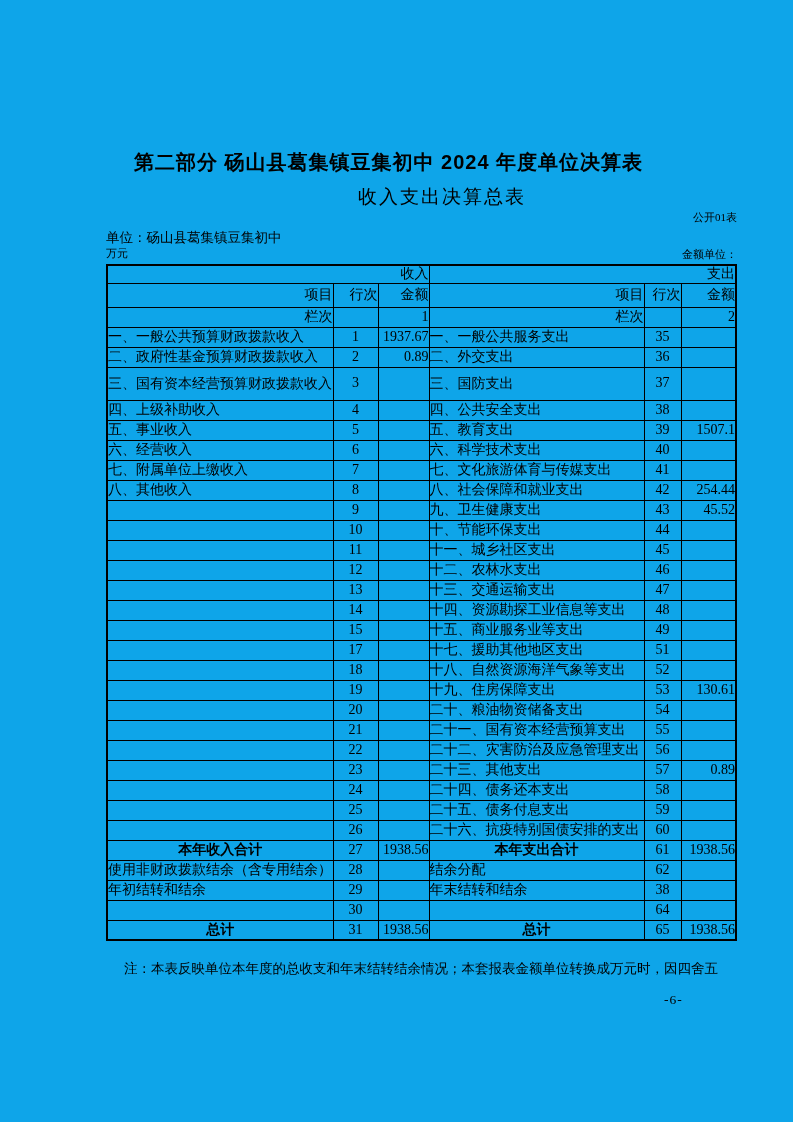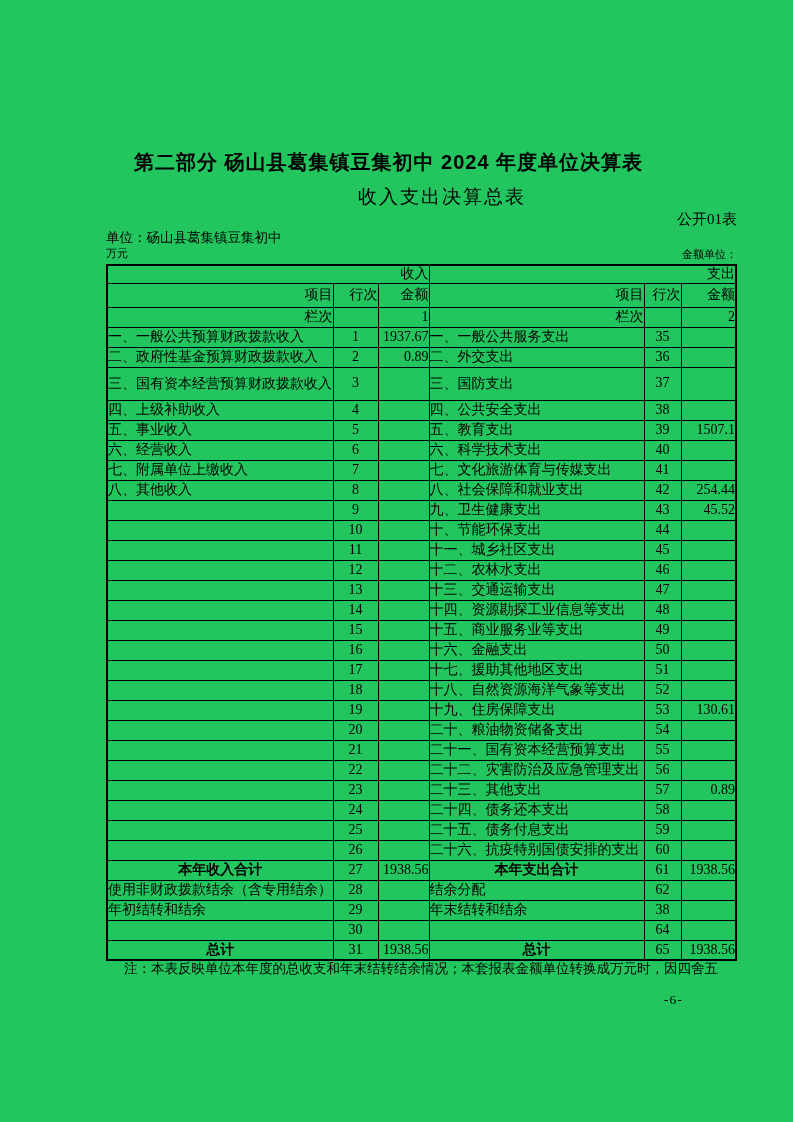--- a/index.html
+++ b/index.html
@@ -1,39 +1,39 @@
 <!DOCTYPE html>
 <html><head>
 <meta charset="utf-8">
 <style>
   html,body{margin:0;padding:0;background:#888;}
   .page{
     position:relative;
     width:793px;height:1122px;
-    background:#22c55e;
+    background:#0ea5e9;
     margin:0 auto;
     font-family:"Liberation Serif","DejaVu Serif",serif;
     color:#000;
     overflow:hidden;
   }
   .title{
     position:absolute;left:0;top:149px;width:793px;
     text-align:center;
     font-family:"Liberation Sans","DejaVu Sans",sans-serif;
     font-weight:bold;font-size:20px;letter-spacing:1px;
     transform:translateX(-8px);
     white-space:nowrap;
   }
   .subtitle{
     position:absolute;left:358px;top:184px;
     font-size:19px;letter-spacing:2px;white-space:nowrap;text-align:center;
   }
   .form-code{
     position:absolute;right:56px;top:210px;
-    font-size:15px;white-space:nowrap;
+    font-size:11px;white-space:nowrap;
   }
   .unit-line{
     position:absolute;left:106px;top:229px;
     font-size:13.5px;white-space:nowrap;
   }
   .amount-unit{
     position:absolute;right:56px;top:247px;
     font-size:11px;white-space:nowrap;
   }
   .wanyuan{
@@ -236,28 +236,20 @@
           <tr>
             <td class="item"></td>
             <td class="line">15</td>
             <td class="amt"></td>
             <td class="item div">十五、商业服务业等支出</td>
             <td class="line">49</td>
             <td class="amt"></td>
           </tr>
           <tr>
             <td class="item"></td>
-            <td class="line">16</td>
-            <td class="amt"></td>
-            <td class="item div">十六、金融支出</td>
-            <td class="line">50</td>
-            <td class="amt"></td>
-          </tr>
-          <tr>
-            <td class="item"></td>
             <td class="line">17</td>
             <td class="amt"></td>
             <td class="item div">十七、援助其他地区支出</td>
             <td class="line">51</td>
             <td class="amt"></td>
           </tr>
           <tr>
             <td class="item"></td>
             <td class="line">18</td>
             <td class="amt"></td>

